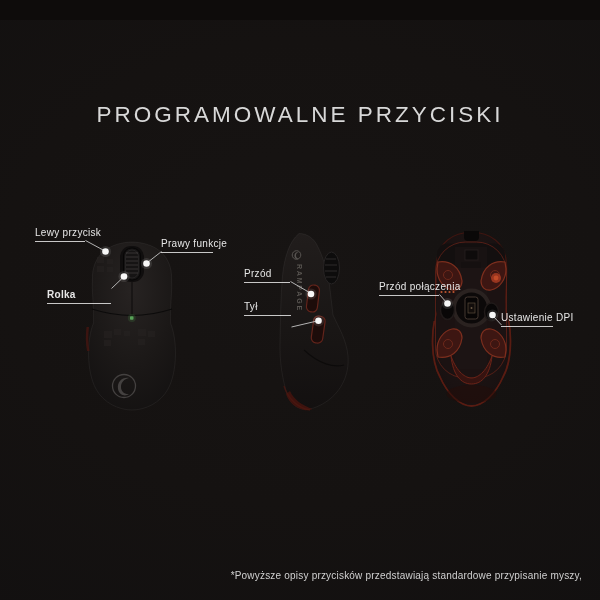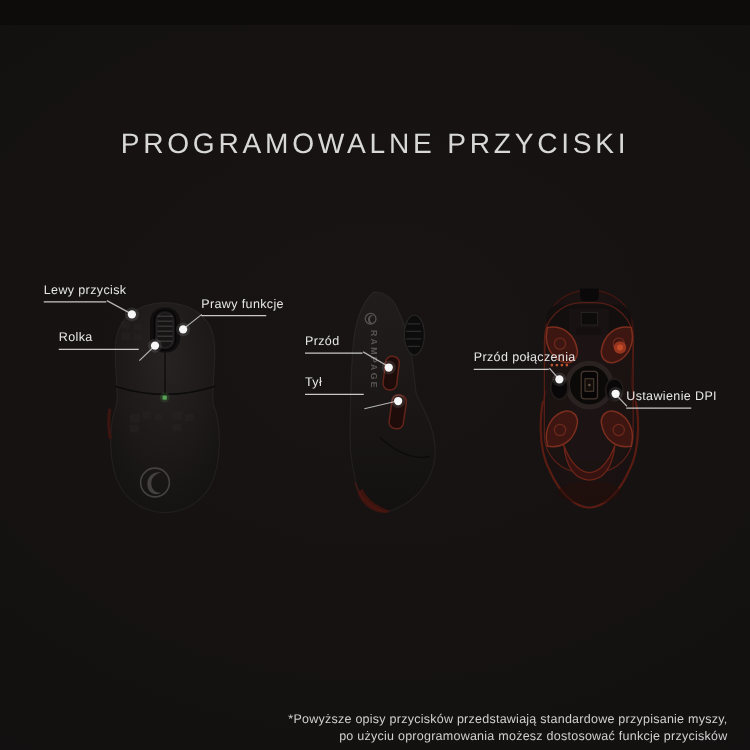--- a/index.html
+++ b/index.html
@@ -14,21 +14,21 @@
     text-align:center;color:#d8d8d8;font-size:22.5px;font-weight:400;
     letter-spacing:3px;white-space:nowrap;
   }
   .callout{
     position:absolute;color:#e6e6e6;font-size:10px;line-height:8px;
     letter-spacing:.3px;padding-bottom:4px;white-space:nowrap;
     border-bottom:1px solid rgba(232,232,232,.85);
   }
   .co-lewy {left:35px;  top:209px; width:50px;}
   .co-prawy{left:161px; top:220px; width:52px;}
-  .co-rolka{left:47px;  top:247px; width:64px;}
+  .co-rolka{left:47px;  top:271px; width:64px;font-weight:bold;}
   .co-przod{left:244px; top:250px; width:46px;}
   .co-tyl  {left:244px; top:283px; width:47px;}
   .co-wybor{left:379px; top:263px; width:60px;}
   .co-dpi  {left:501px; top:294px; width:52px;}
   .mouse-svg{position:absolute;}
   .overlay-svg{position:absolute;left:0;top:0;}
   .footnote{
     position:absolute;right:18px;top:549px;text-align:right;
     color:#d0d0d0;font-size:10px;line-height:13.5px;letter-spacing:.2px;
     white-space:nowrap;
@@ -210,16 +210,15 @@
       <circle cx="124" cy="256.5" r="3.3"></circle>
       <circle cx="311" cy="274" r="3.3"></circle>
       <circle cx="318.5" cy="300.8" r="3.3"></circle>
       <circle cx="447.5" cy="283.5" r="3.3"></circle>
       <circle cx="492.5" cy="295" r="3.3"></circle>
     </g>
   </svg>
 
   <div class="footnote">
     <div>*Powyższe opisy przycisków przedstawiają standardowe przypisanie myszy,</div>
-    <div>po użyciu oprogramowania możesz dostosować funkcje przycisków</div>
   </div>
 
 </div>
 
 </body></html>

